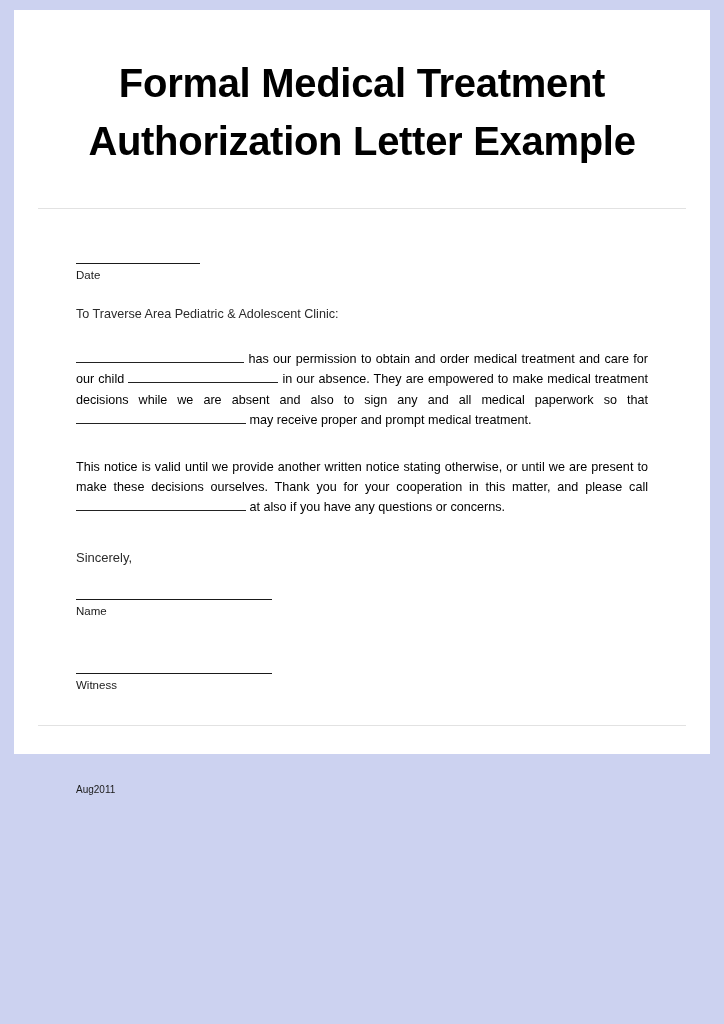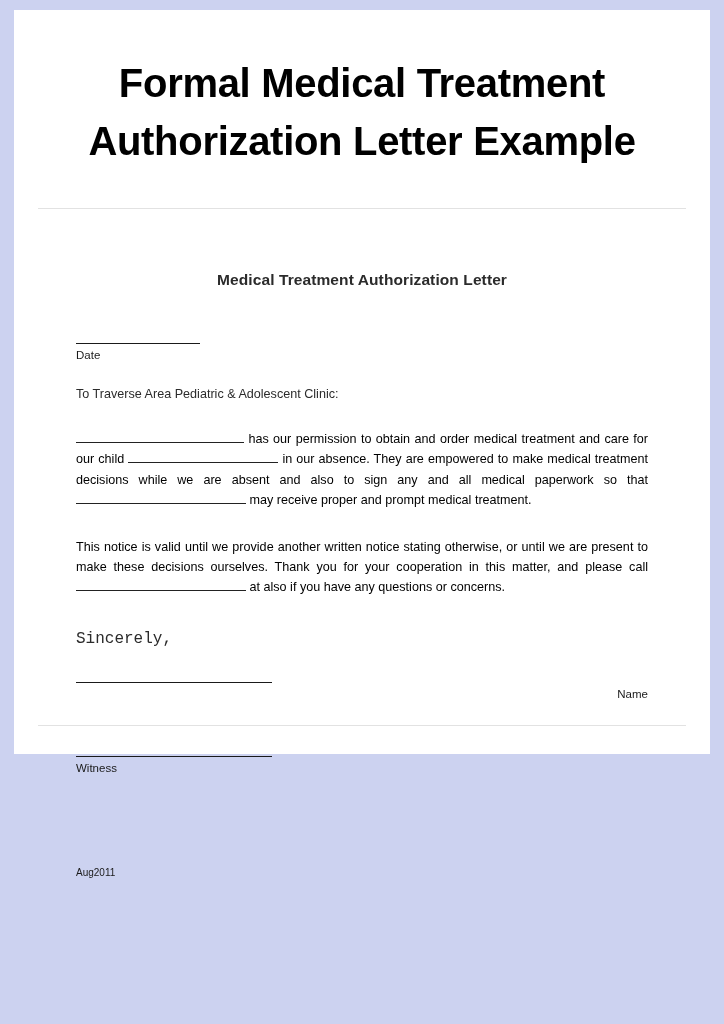--- a/index.html
+++ b/index.html
@@ -90,27 +90,25 @@
     width: 170px;
   }
   .para .blank-rule.short {
     width: 150px;
   }
   .para .blank-rule.lead {
     width: 168px;
   }
   .sincerely {
     margin-top: 32px;
-    font-size: 16px;
+    font-size: 13px;
     color: #2b2b2b;
-    font-family: Liberation Mono, monospace;
   }
   .name-block {
     margin-top: 34px;
-    text-align: right;
   }
   .witness-block {
   }
   .date-stamp {
     margin-top: 92px;
     font-size: 10px;
     color: #1a1a1a;
   }
   .bottom-divider {
     position: absolute;
@@ -125,21 +123,20 @@
 <body>
 
 <div class="page">
 
   <h1 class="page-title">Formal Medical Treatment Authorization Letter Example</h1>
 
   <div class="title-divider"></div>
 
   <div class="doc">
 
-    <div class="doc-title">Medical Treatment Authorization Letter</div>
 
     <div class="sig-block">
       <div class="sig-line"></div>
       <div class="sig-label">Date</div>
     </div>
 
     <div class="to-line">To Traverse Area Pediatric &amp; Adolescent Clinic:</div>
 
     <div class="para">
       <span class="blank-rule lead"></span>

